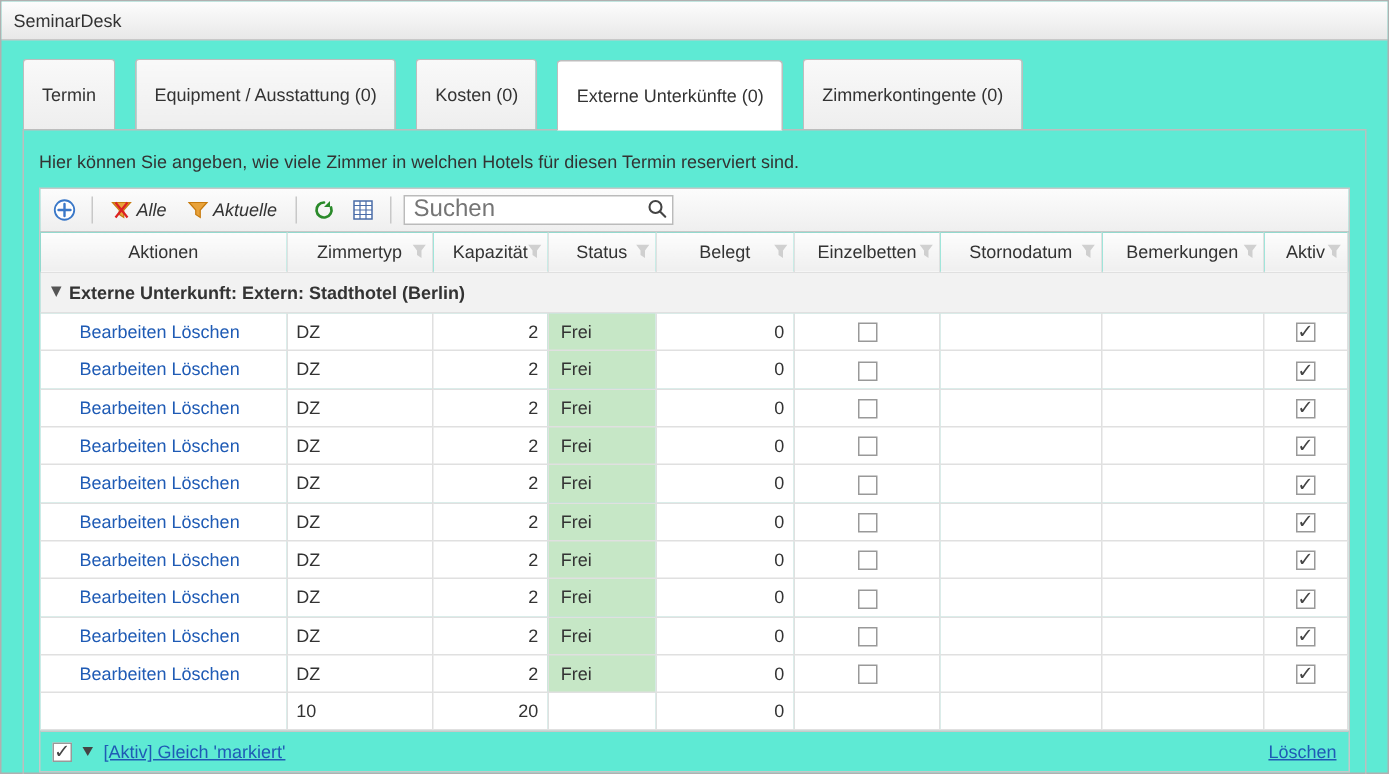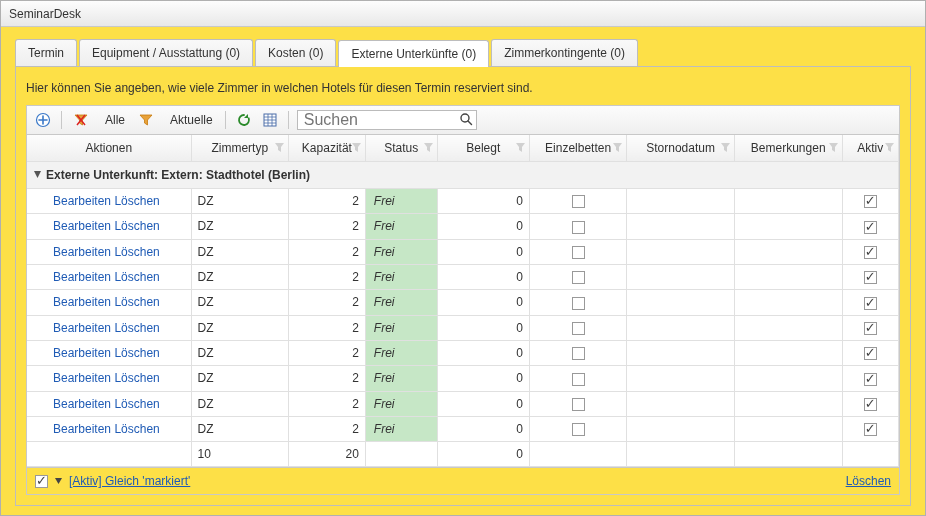--- a/index.html
+++ b/index.html
@@ -1,44 +1,44 @@
 <!DOCTYPE html>
 <html><head>
 <meta charset="utf-8">
 <style>
 * { box-sizing: border-box; margin: 0; padding: 0; }
 body { font-family: "Segoe UI", Tahoma, Arial, sans-serif; font-size: 12px; color: #333; background: #fff; }
-.window { width: 926px; height: 516px; border: 1px solid #b0b0b0; background: #fde047; }
+.window { width: 926px; height: 516px; border: 1px solid #b0b0b0; background: #5eead4; }
 .titlebar { height: 26px; background: linear-gradient(#fdfdfd,#e8e8e8); border-bottom: 1px solid #c8c8c8; padding: 0 8px; display: flex; align-items: center; font-size: 12px; color: #333; }
 .titlebar .spacer { flex: 1; }
 .content { padding: 12px 14px; }
 .tabs { display: flex; border-bottom: 1px solid #bdbdbd; gap: 0; }
-.tab { padding: 6px 12px; border: 1px solid #bdbdbd; border-bottom: none; background: linear-gradient(#f9f9f9,#eee); margin-right: 2px; border-radius: 3px 3px 0 0; cursor: pointer; font-size: 12px; color: #333; position: relative; white-space: nowrap; }
+.tab { padding: 16px 12px; border: 1px solid #bdbdbd; border-bottom: none; background: linear-gradient(#f9f9f9,#eee); margin-right: 13px; border-radius: 3px 3px 0 0; cursor: pointer; font-size: 12px; color: #333; position: relative; white-space: nowrap; }
 .tab.active { background: #fff; z-index: 2; top: 1px; font-weight: normal; }
 .panel { border: 1px solid #bdbdbd; border-top: none; padding: 8px 10px 10px; }
 .desc { margin: 6px 0 10px; font-size: 12px; color: #333; }
 .grid { border: 1px solid #c8c8c8; }
 .toolbar { display: flex; align-items: center; gap: 6px; padding: 4px 6px; border-bottom: 1px solid #c8c8c8; background: linear-gradient(#fcfcfc,#efefef); }
 .toolbar .sep { width: 1px; height: 18px; background: #c8c8c8; margin: 0 2px; }
 .icon-btn { width: 20px; height: 20px; display: inline-flex; align-items: center; justify-content: center; cursor: pointer; border-radius: 2px; }
-.toolbar-action { display: inline-flex; align-items: center; gap: 17px; font-size: 12px; color: #333; cursor: pointer; padding: 2px 4px; }
+.toolbar-action { display: inline-flex; align-items: center; gap: 3px; font-size: 12px; color: #333; cursor: pointer; padding: 2px 4px; font-style: italic; }
 .search-wrap { position: relative; display: inline-flex; align-items: center; }
 .search-wrap input { width: 180px; height: 20px; border: 1px solid #bbb; padding: 0 22px 0 6px; font-size: 16px; background: #fff; }
 .search-wrap .magnify { position: absolute; right: 4px; top: 2px; pointer-events: none; }
 table { border-collapse: collapse; width: 100%; table-layout: fixed; }
 th, td { border-right: 1px solid #e0e0e0; border-bottom: 1px solid #e0e0e0; font-size: 12px; }
 th { background: linear-gradient(#fdfdfd,#efefef); padding: 6px 4px; font-weight: normal; color: #333; position: relative; text-align: center; }
 th .filter-ic { position: absolute; right: 4px; top: 50%; transform: translateY(-50%); opacity: 0.5; }
 td { padding: 5px 6px; background: #fff; vertical-align: middle; }
 .grouprow td { background: #f2f2f2; font-weight: bold; padding: 6px 6px; }
 .grouprow .tri { display: inline-block; margin-right: 4px; }
 .col-actions { width: 160px; }
 .col-roomtype { width: 95px; }
 .col-cap { width: 75px; text-align: right; }
-.col-status { width: 70px; font-style: italic; }
+.col-status { width: 70px; }
 .col-occ { width: 90px; text-align: right; }
 .col-single { width: 95px; text-align: center; }
 .col-cancel { width: 105px; }
 .col-notes { width: 105px; }
 .col-active { width: 55px; text-align: center; }
 .status-cell { background: #c6e7c6; text-align: left; padding-left: 8px; }
 .link { color: #1f5bb5; cursor: pointer; }
 .action-indent { display: inline-block; width: 20px; }
 .checkbox { display: inline-block; width: 13px; height: 13px; border: 1px solid #999; background: #fff; position: relative; vertical-align: middle; }
 .checkbox.checked::after { content: "✓"; position: absolute; top: -3px; left: 0; font-size: 13px; color: #444; }

